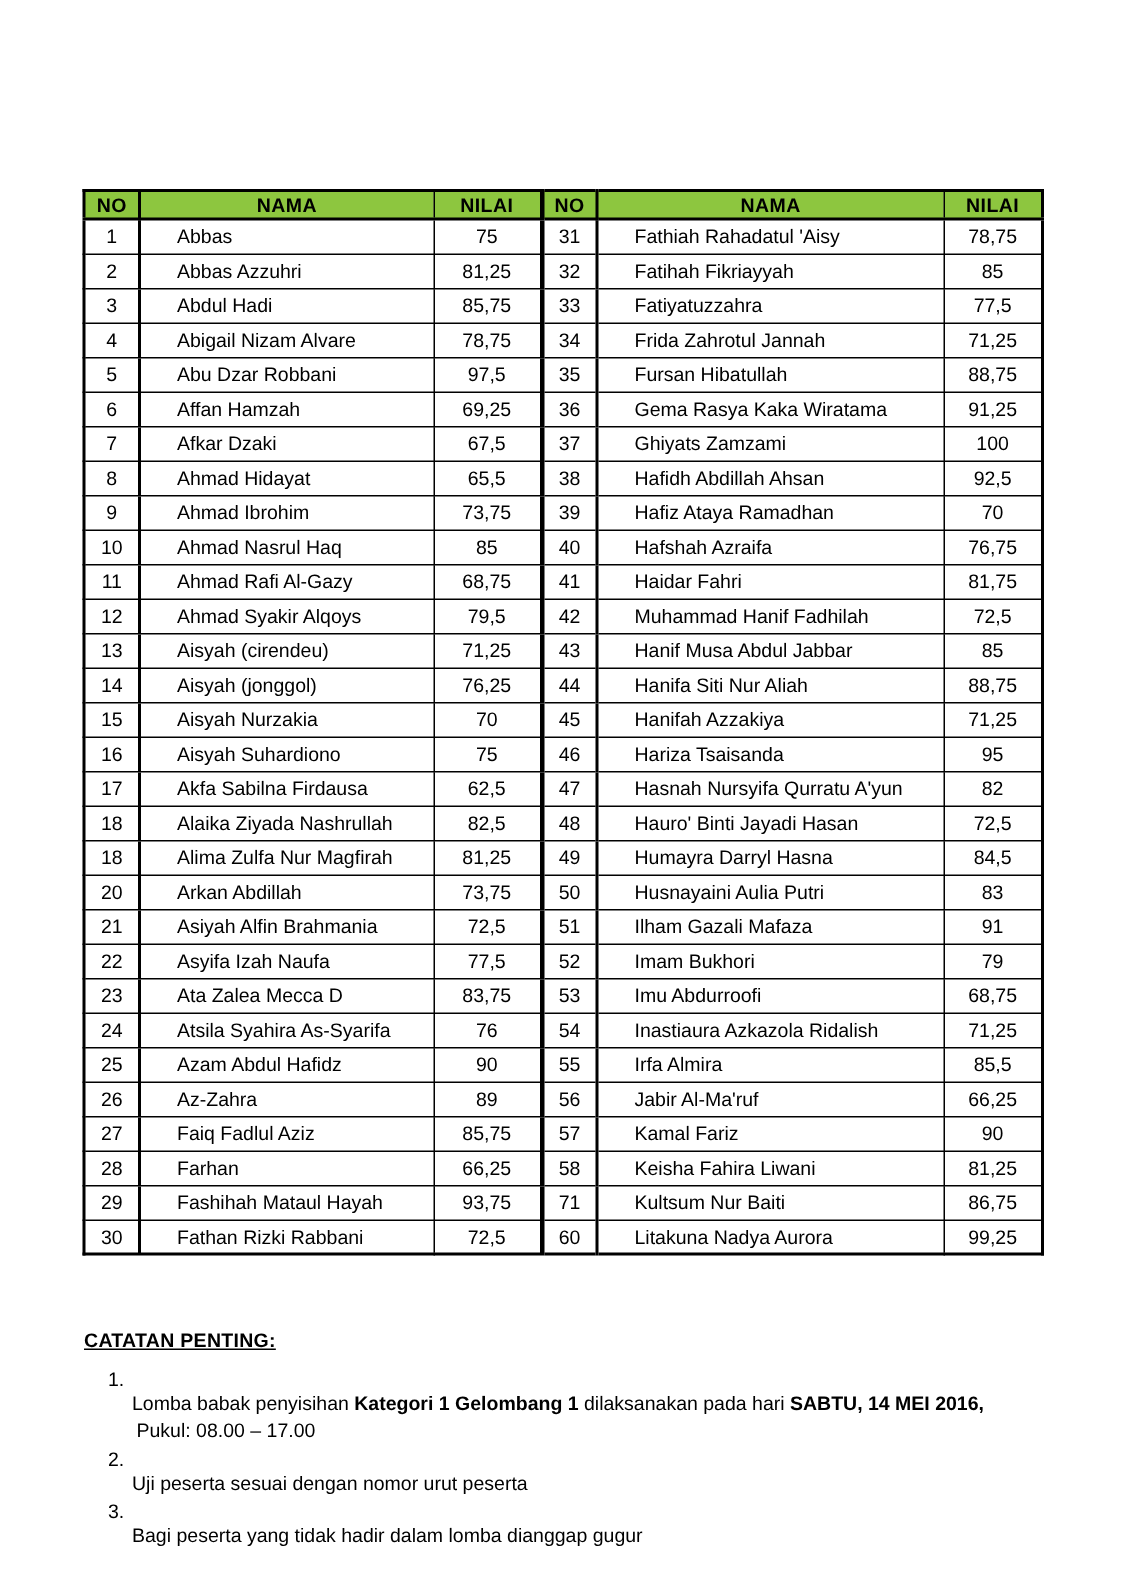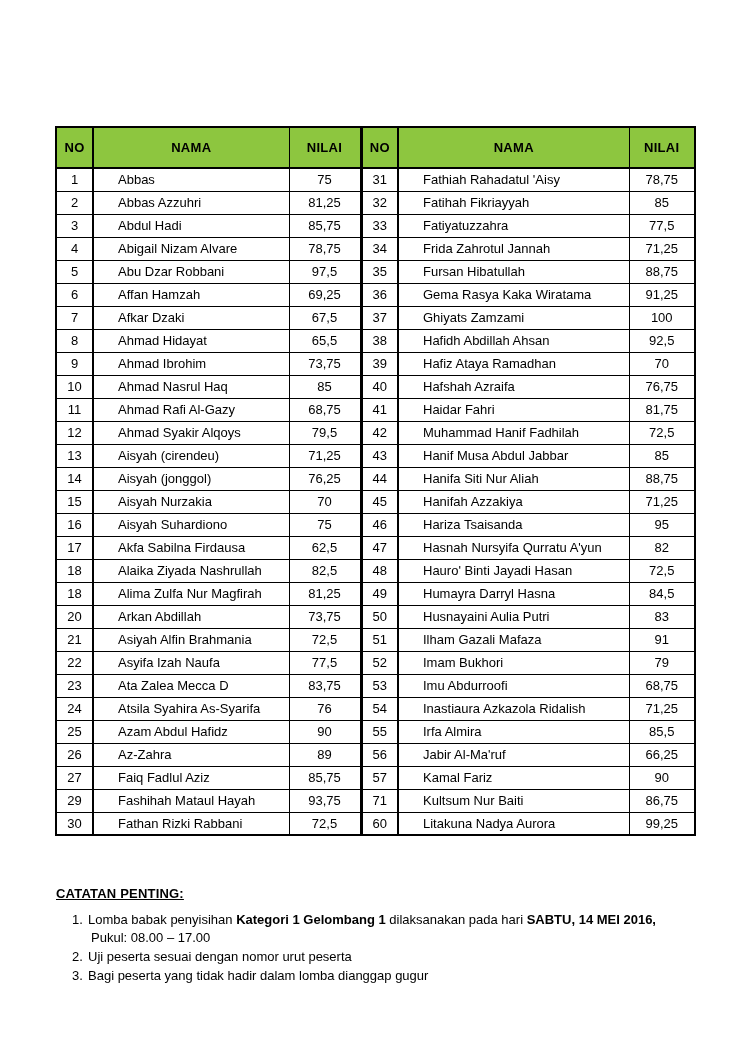--- a/index.html
+++ b/index.html
@@ -34,21 +34,21 @@
     table-layout: fixed;
     font-size: 13px;
     border: 2px solid var(--border-color);
   }
   .participants th {
     background: var(--header-green);
     border: 1px solid var(--border-color);
     border-bottom-width: 2px;
     font-weight: bold;
     font-size: 13px;
-    height: 41px;
+    height: 19px;
     padding: 0;
     text-align: center;
     letter-spacing: 0.3px;
   }
   .participants td {
     border: 1px solid var(--border-color);
     height: 23px;
     padding: 0 2px;
     text-align: center;
     white-space: nowrap;
@@ -75,21 +75,21 @@
     text-decoration: underline;
     margin-bottom: 8px;
     letter-spacing: 0.2px;
   }
   .note-item {
     display: flex;
     margin-left: 16px;
     margin-bottom: 1px;
   }
   .note-num { flex: none; width: 16px; }
-  .note-text { flex: 1; }
+  .note-text { flex: 1; margin-top: 16px; }
   .note-text b { font-weight: bold; }
   .pukul-line { display: inline-block; margin-left: 3px; }
 </style>
 </head>
 <body>
 
 <div class="page">
 
 
   <table class="participants">
@@ -322,20 +322,28 @@
         </tr>
         <tr>
           <td class="cell-no">27</td>
           <td class="cell-nama">Faiq Fadlul Aziz</td>
           <td class="cell-nilai">85,75</td>
           <td class="cell-no">57</td>
           <td class="cell-nama">Kamal Fariz</td>
           <td class="cell-nilai">90</td>
         </tr>
         <tr>
+          <td class="cell-no">28</td>
+          <td class="cell-nama">Farhan</td>
+          <td class="cell-nilai">66,25</td>
+          <td class="cell-no">58</td>
+          <td class="cell-nama">Keisha Fahira Liwani</td>
+          <td class="cell-nilai">81,25</td>
+        </tr>
+        <tr>
           <td class="cell-no">29</td>
           <td class="cell-nama">Fashihah Mataul Hayah</td>
           <td class="cell-nilai">93,75</td>
           <td class="cell-no">71</td>
           <td class="cell-nama">Kultsum Nur Baiti</td>
           <td class="cell-nilai">86,75</td>
         </tr>
         <tr>
           <td class="cell-no">30</td>
           <td class="cell-nama">Fathan Rizki Rabbani</td>

